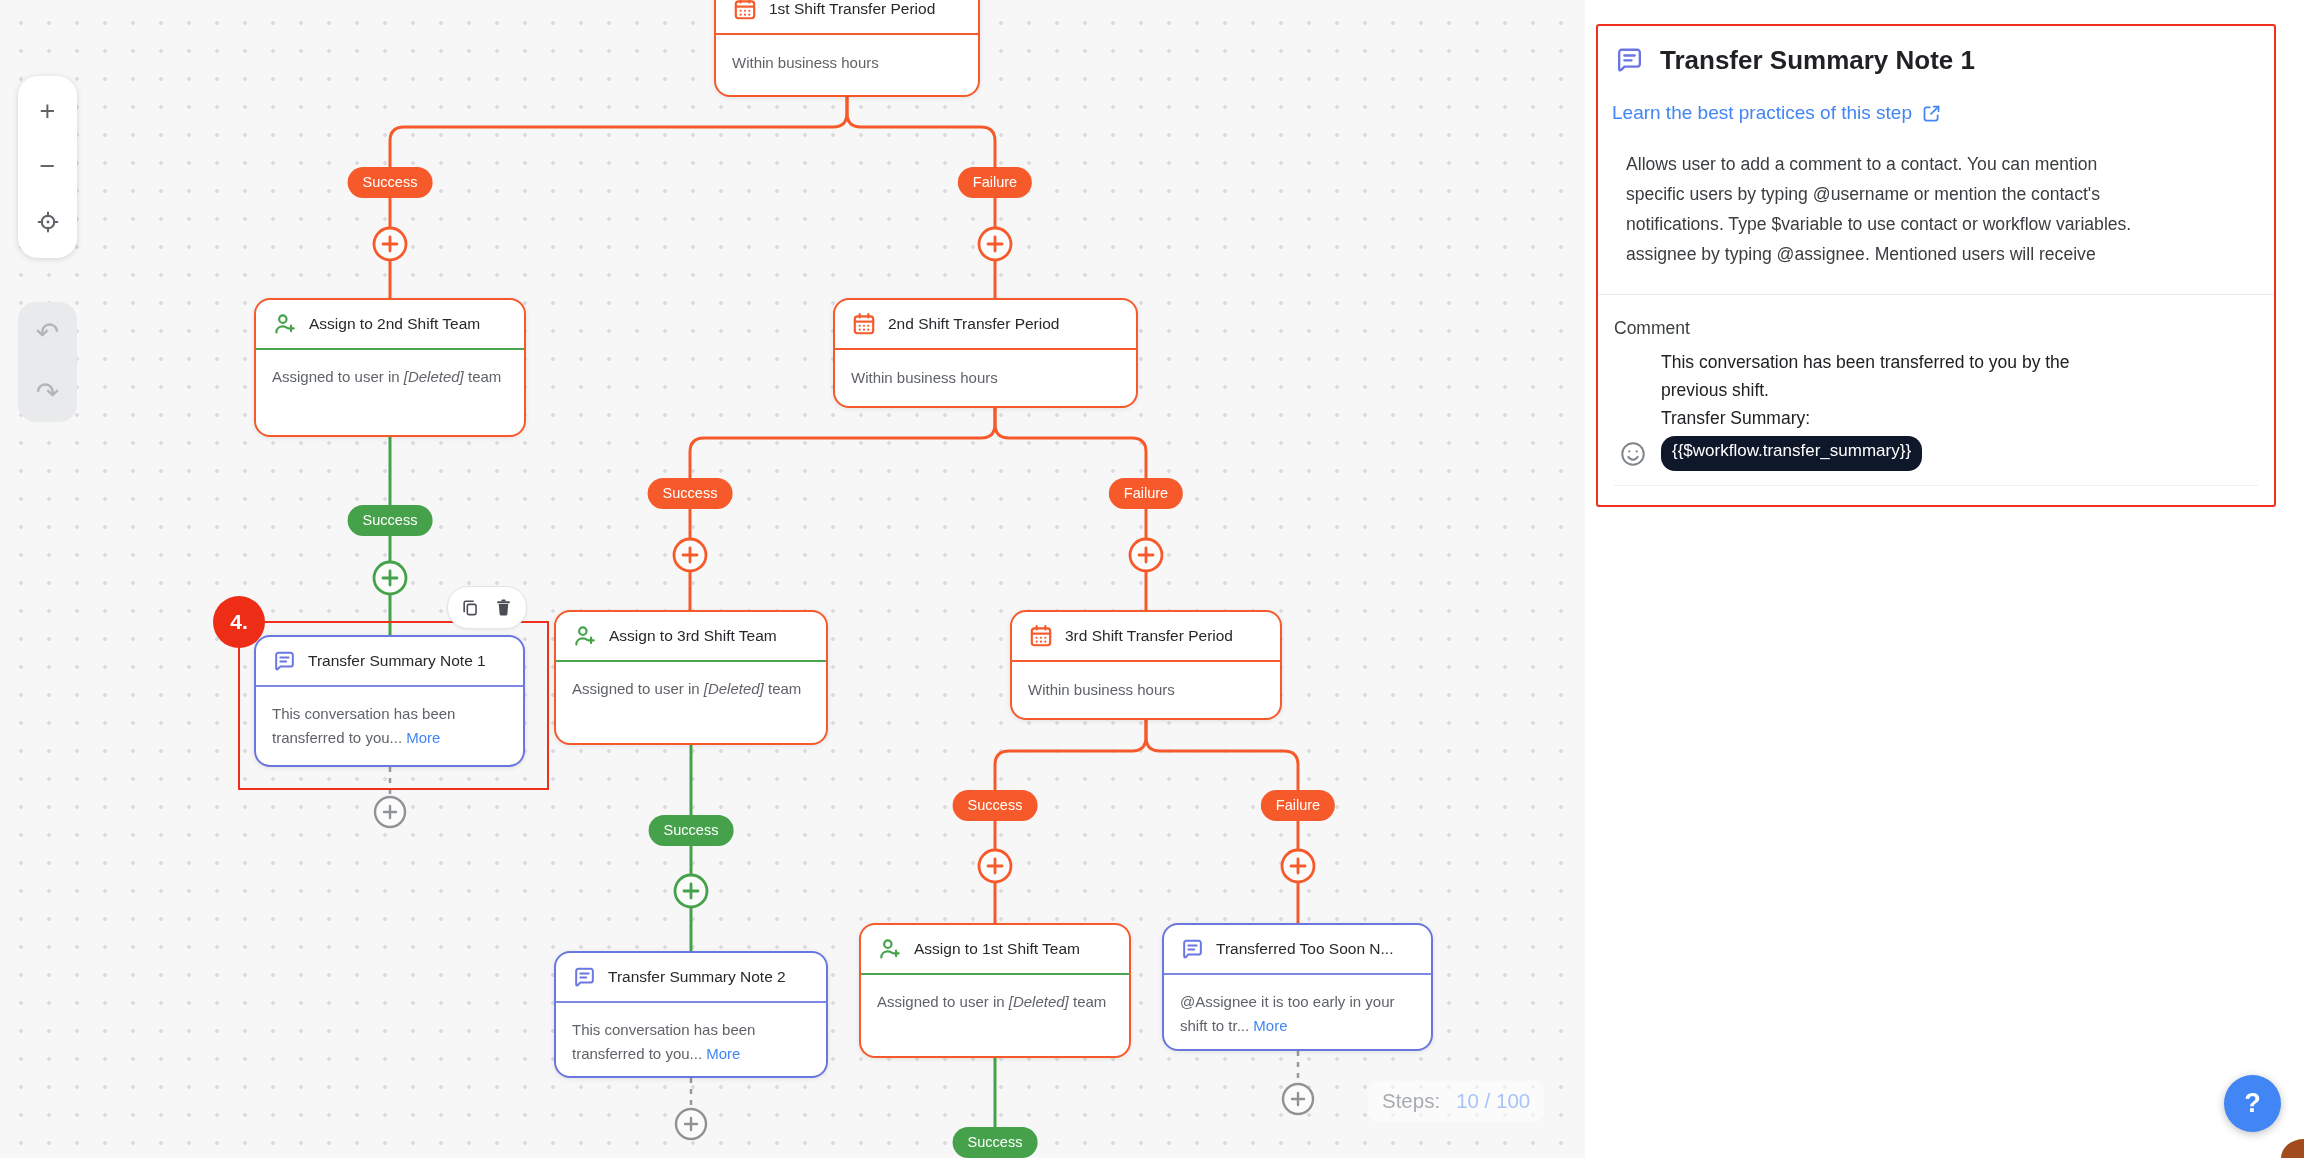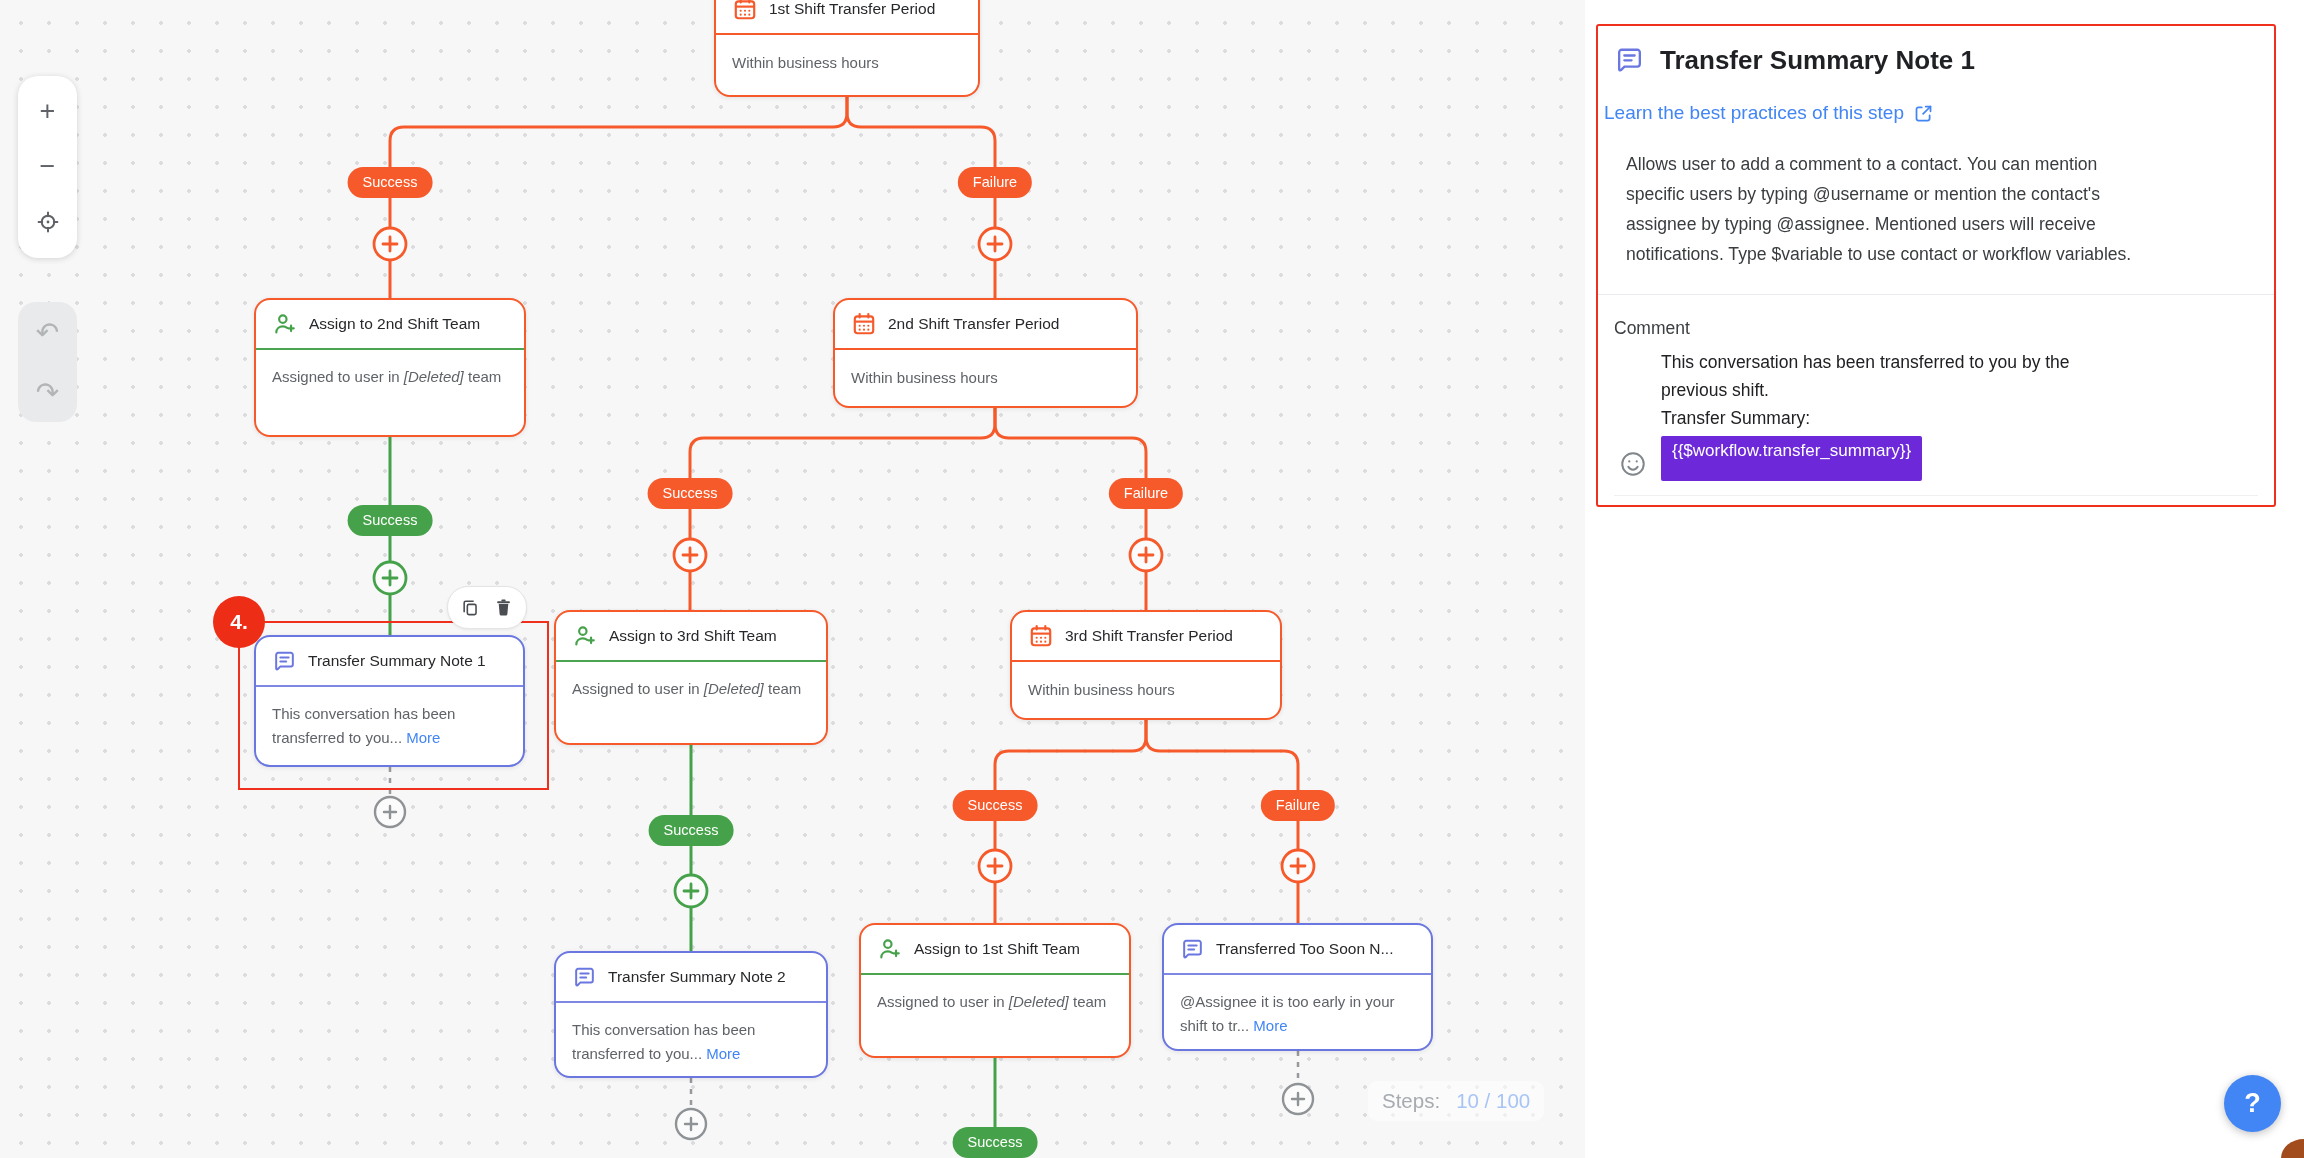--- a/index.html
+++ b/index.html
@@ -83,27 +83,27 @@
     font-size:28px;color:#B2B5B7;background:none;border:none;font-family:inherit,"DejaVu Sans"}
 
   
   .panel{position:absolute;left:1585px;top:0;width:719px;height:1158px;background:#fff}
   .card{
     position:absolute;left:11px;top:24px;width:680px;height:483px;background:#fff;
     border:2.5px solid #F0301C;border-radius:3px;box-sizing:border-box;
   }
   .card-head{display:flex;align-items:center;gap:15px;margin:16px 20px 0 16px}
   .card-head .ptitle{font-size:26px;font-weight:bold;color:#1F2124;line-height:36px}
-  .card-link{display:flex;align-items:center;gap:9px;margin:24px 0 0 6px;color:#4285F4;font-size:19px;cursor:pointer}
+  .card-link{display:flex;align-items:center;gap:9px;margin:24px 0 0 14px;color:#4285F4;font-size:19px;cursor:pointer}
   .card-desc{margin:25px 16px 0 28px;font-size:17.6px;line-height:30px;color:#3A3D40}
   .card-divider{height:1px;background:#E8EAED;margin:25px 0 0 0}
   .comment-label{margin:23px 0 0 16px;font-size:17.5px;color:#3C4043;line-height:20px}
   .comment-block{position:relative;margin:10px 0 0 63px;font-size:17.5px;line-height:28px;color:#202124}
   .emoji{position:absolute;left:-42px;bottom:3px;width:28px;height:28px}
-  .var-pill{display:inline-block;margin-top:4px;background:#6d28d9;color:#fff;border-radius:2px;padding:3px 11px 19px;font-size:17px;line-height:23px}
+  .var-pill{display:inline-block;margin-top:4px;background:#0f172a;color:#fff;border-radius:14px;padding:3px 11px 9px;font-size:17px;line-height:23px}
   .bottom-divider{height:1px;background:#EEF0F2;margin:14px 16px 0}
 
   
   .help-btn{
     position:absolute;left:2224px;top:1075px;width:57px;height:57px;border-radius:50%;
     background:#4285F4;color:#fff;font-size:27px;font-weight:bold;border:none;
     display:flex;align-items:center;justify-content:center;z-index:20;
     box-shadow:0 2px 8px rgba(0,0,0,.25);cursor:pointer;font-family:inherit;
   }
   .corner-wedge{
@@ -389,22 +389,22 @@
       <span>Learn the best practices of this step</span>
       <svg width="21" height="21" viewBox="0 0 24 24" fill="none" stroke="#4285F4" stroke-width="2" stroke-linecap="round" stroke-linejoin="round">
           <path d="M10 5 H6.2 a2.2 2.2 0 0 0 -2.2 2.2 v10.6 a2.2 2.2 0 0 0 2.2 2.2 h10.6 a2.2 2.2 0 0 0 2.2 -2.2 V14"></path>
           <path d="M14.5 4 H20 v5.5"></path>
           <path d="M20 4 L11.5 12.5"></path>
         </svg>
     </div>
     <div class="card-desc">
       <div>Allows user to add a comment to a contact. You can mention</div>
       <div>specific users by typing @username or mention the contact's</div>
+      <div>notifications. Type $variable to use contact or workflow variables.</div>
       <div>assignee by typing @assignee. Mentioned users will receive</div>
-      <div>notifications. Type $variable to use contact or workflow variables.</div>
     </div>
     <div class="card-divider"></div>
     <div class="comment-label">Comment</div>
     <div class="comment-block">
       <svg class="emoji" viewBox="0 0 24 24" fill="none" stroke="#80868B" stroke-width="1.7">
           <circle cx="12" cy="12" r="9.2"></circle>
           <circle cx="8.8" cy="9.8" r="0.95" fill="#80868B" stroke="none"></circle>
           <circle cx="15.2" cy="9.8" r="0.95" fill="#80868B" stroke="none"></circle>
           <path d="M8 14.4 c1 1.7 2.4 2.5 4 2.5 s3 -.8 4 -2.5" stroke-linecap="round"></path>
         </svg>

